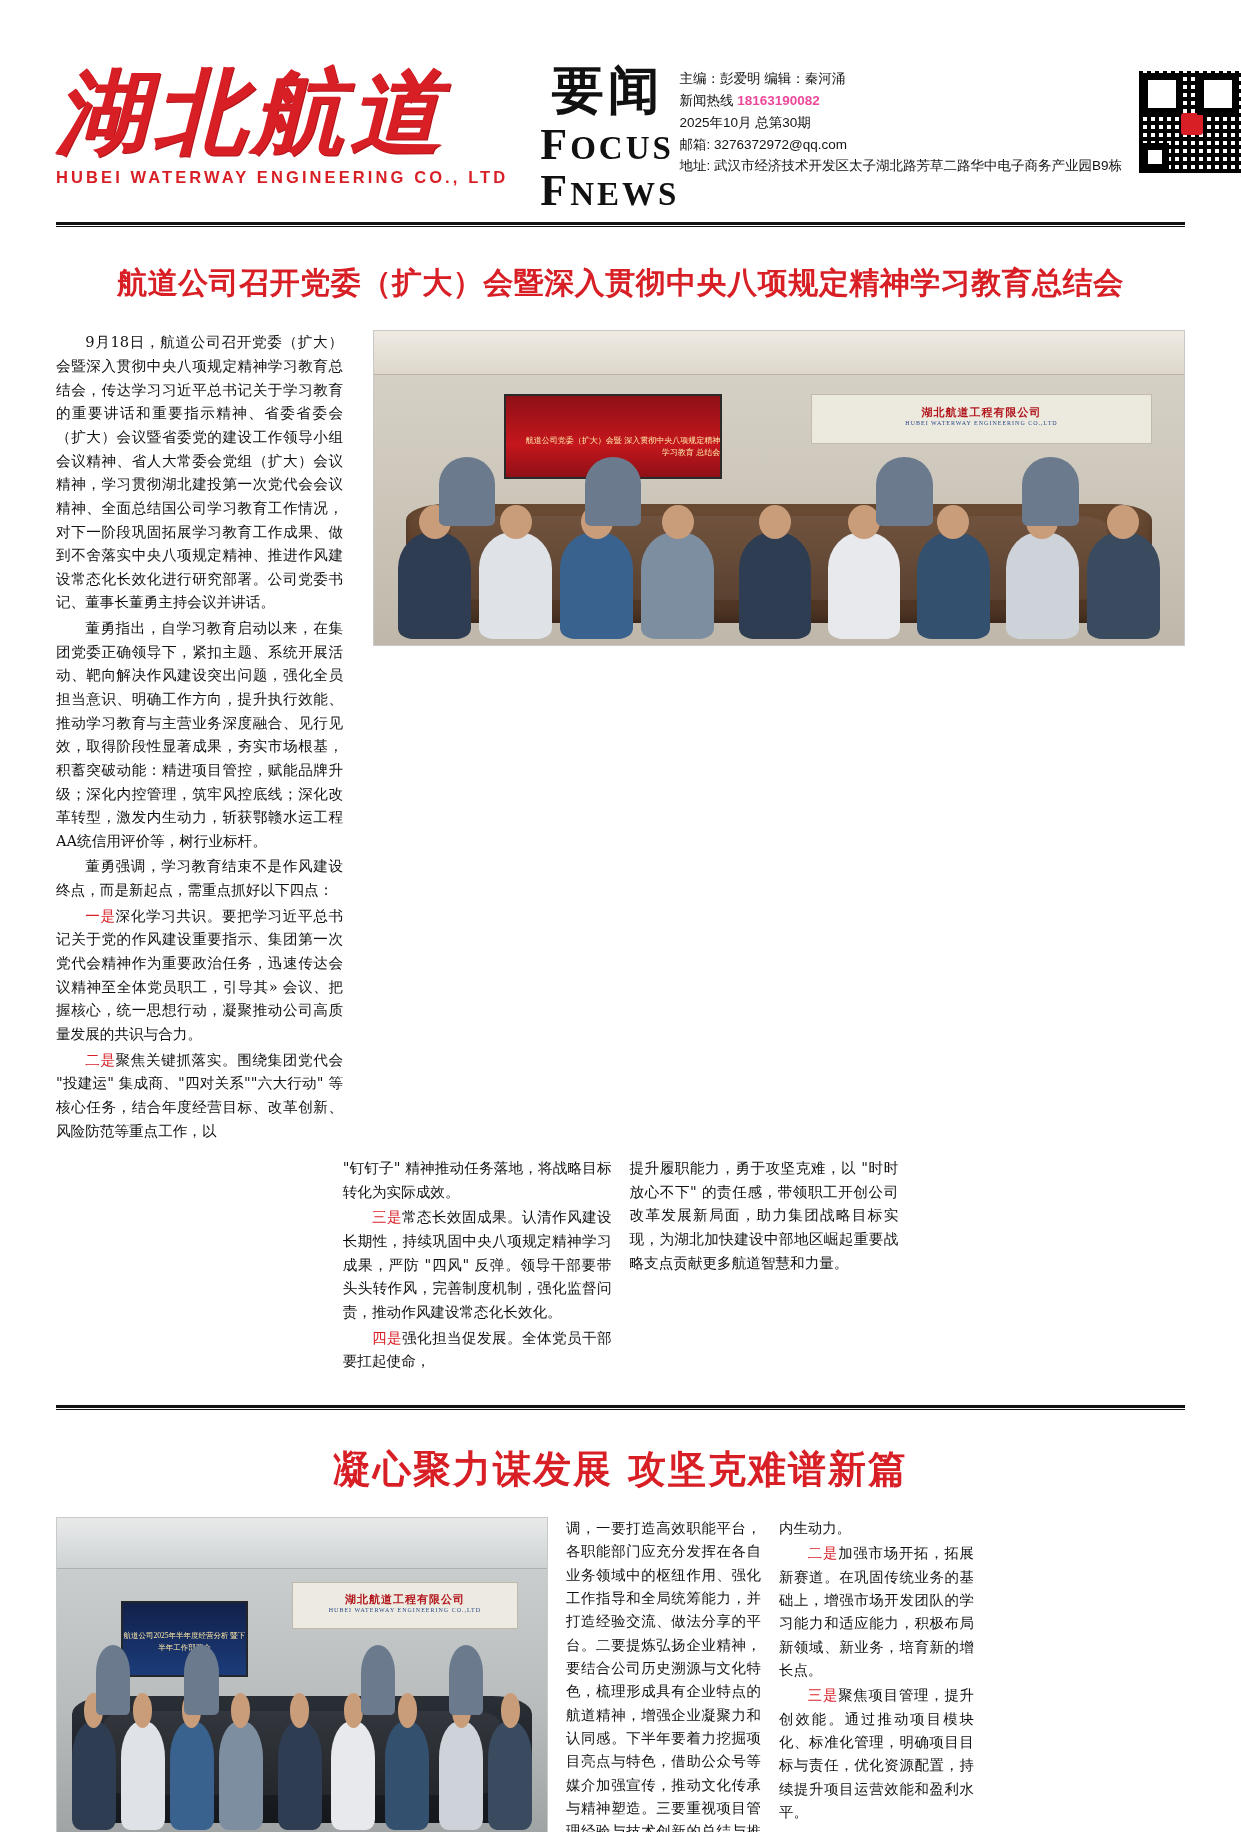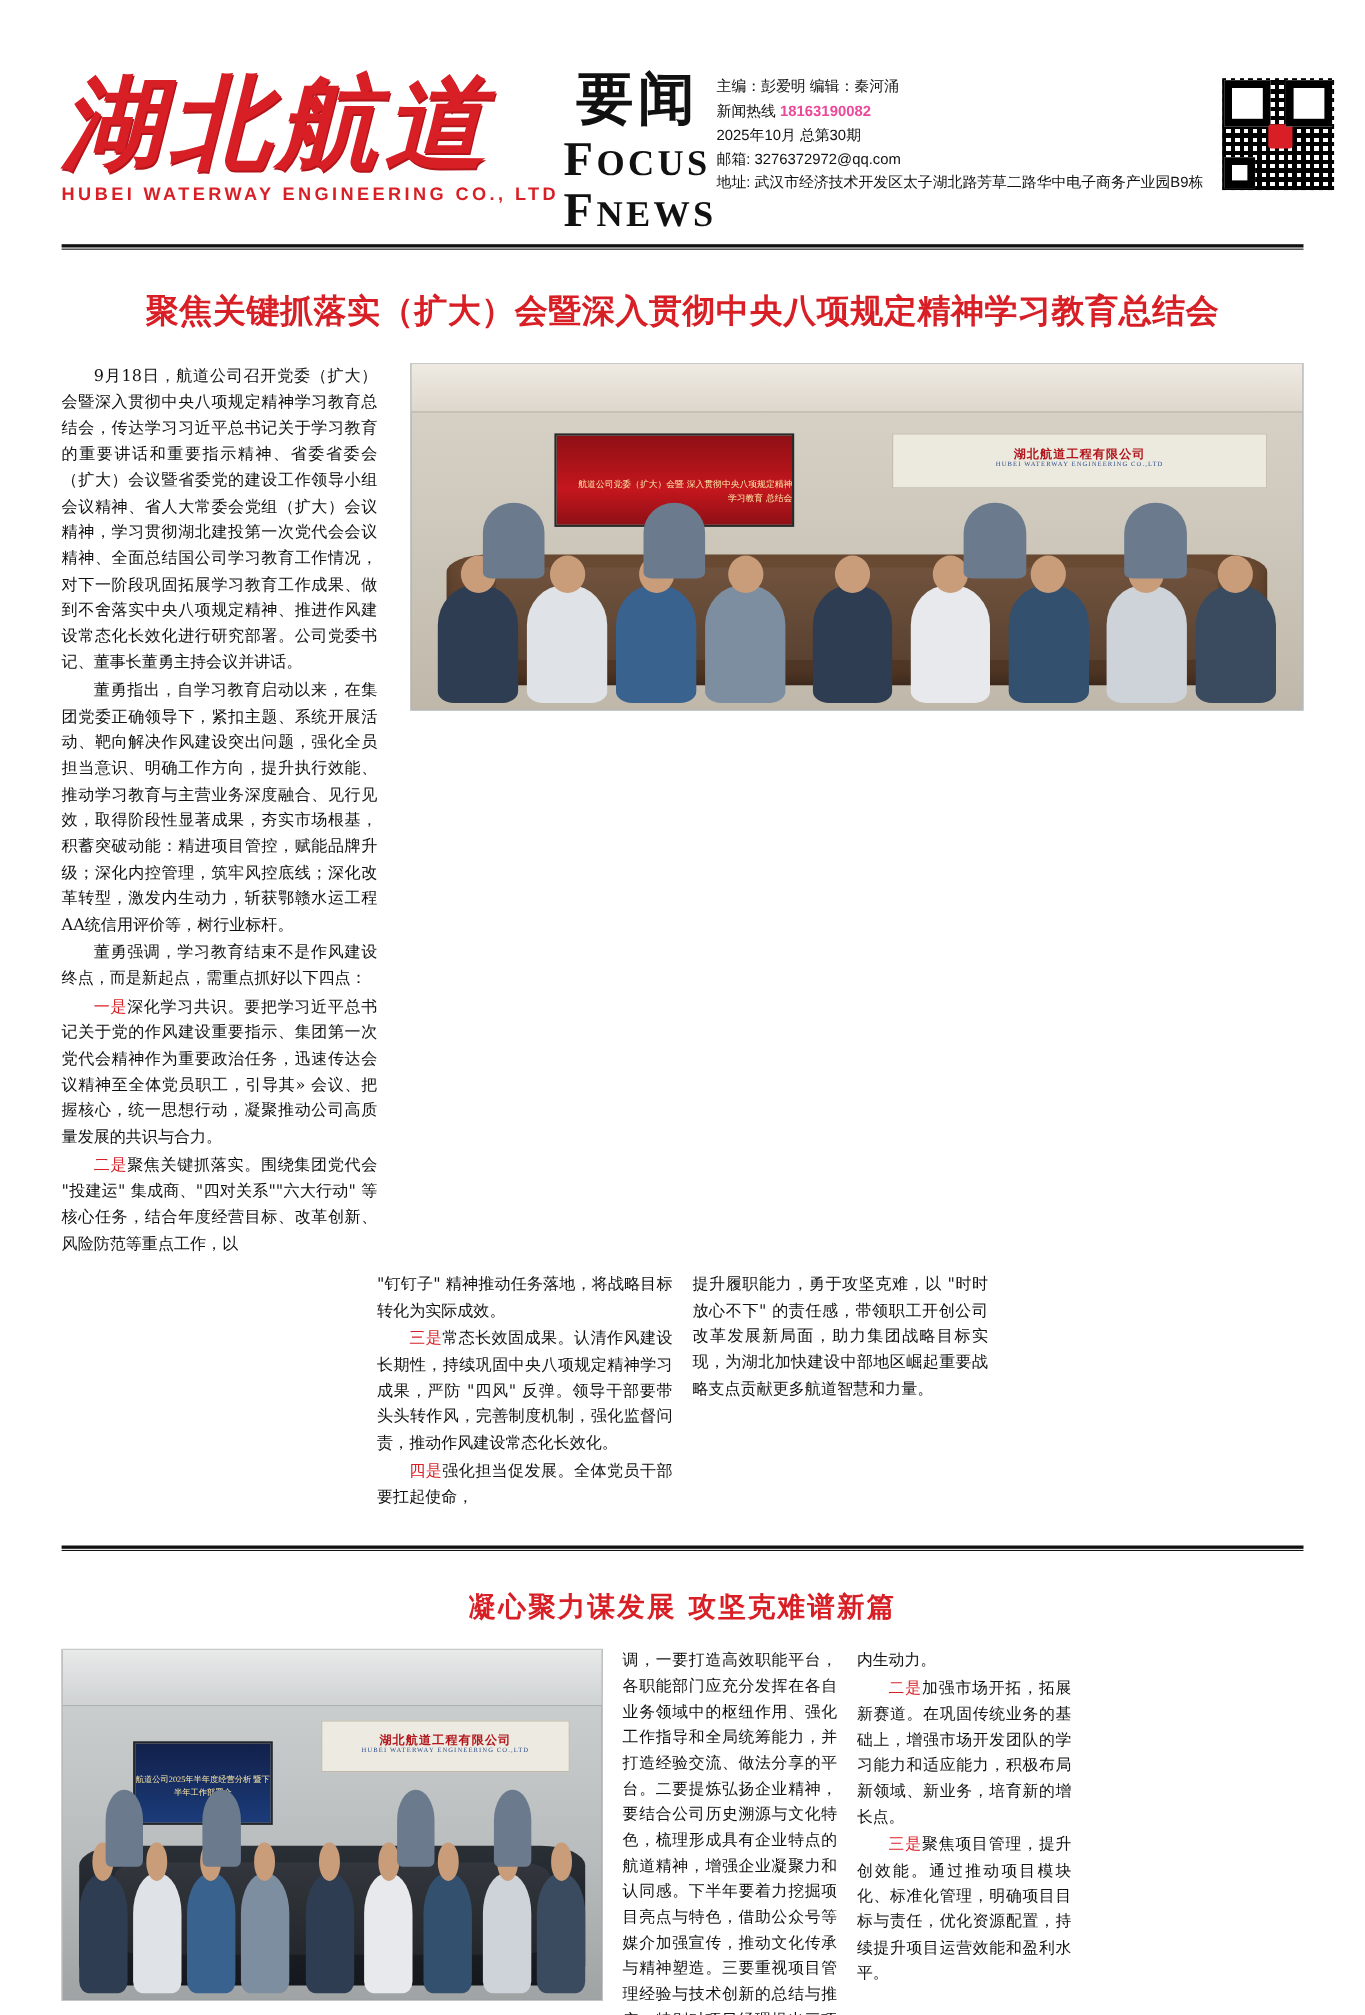--- a/index.html
+++ b/index.html
@@ -46,20 +46,21 @@
     letter-spacing: 3.1px;
     color: #d81f26;
     font-weight: 700;
     white-space: nowrap;
   }
   .mh-mid {
     width: 165px;
     padding-top: 8px;
     text-align: center;
     position: relative;
+    margin-left: 28px;
   }
   .mh-mid .yw {
     font-family: "DejaVu Serif", serif;
     font-size: 52px;
     font-weight: 700;
     letter-spacing: 4px;
     color: #111;
     line-height: 1;
   }
   .mh-mid .focus {
@@ -248,21 +249,21 @@
     border-bottom: 1px solid #111;
     height: 5px;
     margin: 30px 0 0 0;
   }
 
   
   .a2-head { text-align: center; margin-top: 34px; }
   .a2-title1 {
     color: #d81f26;
     font-weight: 700;
-    font-size: 25px;
+    font-size: 38px;
     letter-spacing: 2px;
     font-family: "DejaVu Serif", serif;
   }
   .a2-title2 {
     margin-top: 14px;
     font-weight: 700;
     font-size: 25px;
     letter-spacing: 0.5px;
     font-family: "DejaVu Serif", serif;
     color: #111;
@@ -327,21 +328,21 @@
       </div>
       <div class="qr">
           <i></i>
           <u></u>
         </div>
     </div>
   </div>
 
   <div class="rule-double"></div>
 
-  <div class="a1-title">聚焦关键抓落实（扩大）会暨深入贯彻中央八项规定精神学习教育总结会</div>
+  <div class="a1-title">航道公司召开党委（扩大）会暨深入贯彻中央八项规定精神学习教育总结会</div>
 
   <div class="a1-body">
     <div class="col-narrow txt">
       <p>9月18日，航道公司召开党委（扩大）会暨深入贯彻中央八项规定精神学习教育总结会，传达学习习近平总书记关于学习教育的重要讲话和重要指示精神、省委省委会（扩大）会议暨省委党的建设工作领导小组会议精神、省人大常委会党组（扩大）会议精神，学习贯彻湖北建投第一次党代会会议精神、全面总结国公司学习教育工作情况，对下一阶段巩固拓展学习教育工作成果、做到不舍落实中央八项规定精神、推进作风建设常态化长效化进行研究部署。公司党委书记、董事长董勇主持会议并讲话。</p>
       <p>董勇指出，自学习教育启动以来，在集团党委正确领导下，紧扣主题、系统开展活动、靶向解决作风建设突出问题，强化全员担当意识、明确工作方向，提升执行效能、推动学习教育与主营业务深度融合、见行见效，取得阶段性显著成果，夯实市场根基，积蓄突破动能：精进项目管控，赋能品牌升级；深化内控管理，筑牢风控底线；深化改革转型，激发内生动力，斩获鄂赣水运工程AA统信用评价等，树行业标杆。</p>
       <p>董勇强调，学习教育结束不是作风建设终点，而是新起点，需重点抓好以下四点：</p>
       <p><span class="red">一是</span><span>深化学习共识。要把学习近平总书记关于党的作风建设重要指示、集团第一次党代会精神作为重要政治任务，迅速传达会议精神至全体党员职工，引导其» 会议、把握核心，统一思想行动，凝聚推动公司高质量发展的共识与合力。</span></p>
       <p><span class="red">二是</span><span>聚焦关键抓落实。围绕集团党代会 "投建运" 集成商、"四对关系""六大行动" 等核心任务，结合年度经营目标、改革创新、风险防范等重点工作，以</span></p>
     </div>
 

